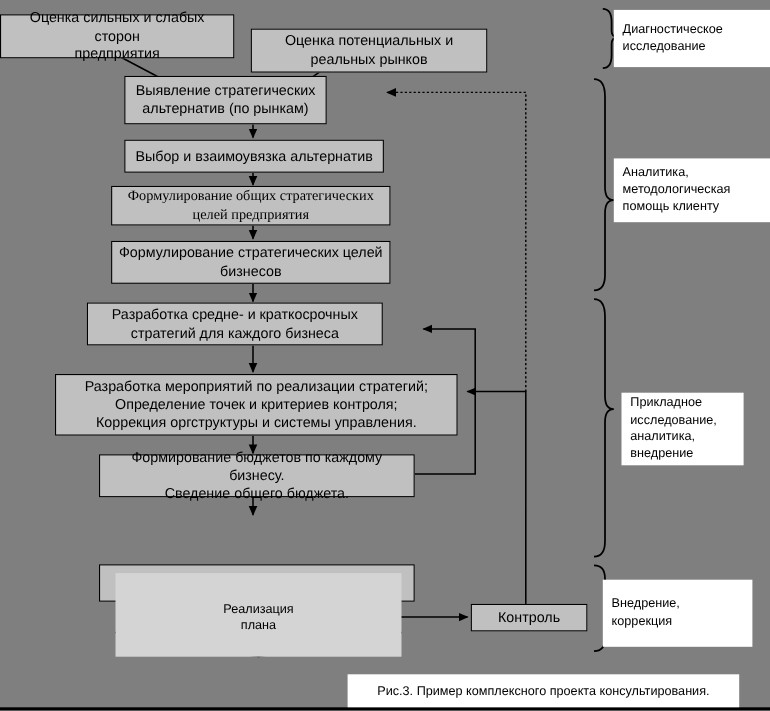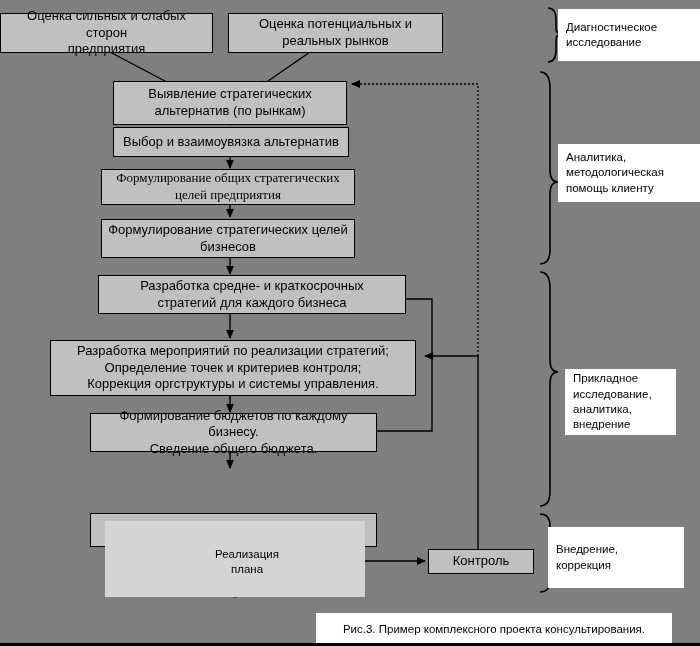--- a/index.html
+++ b/index.html
@@ -75,21 +75,20 @@
     width: 700px;
     height: 646px;
     pointer-events: none;
   }
   .arrowtext {
     position: absolute;
     width: 100%;
     top: 26px;
     left: 0;
     text-align: center;
-    padding-left: 12px;
   }
 </style>
 </head>
 <body>
 
 <div id="canvas">
 
   <svg class="edges" viewBox="0 0 700 646">
     <defs>
       <marker id="ah" markerWidth="9" markerHeight="9" refX="8" refY="4.5" orient="auto" markerUnits="userSpaceOnUse">
@@ -132,45 +131,45 @@
     <path d="M540,514 Q550,514 550,526 L550,546 Q550,554 558,554 Q550,554 550,562 L550,580 Q550,592 540,592" stroke="#000" stroke-width="1.6" fill="none"></path>
 
     <path d="M170,521 L300,521 L300,575 L365,575 L235,597 L105,575 L170,575 z" fill="#d4d4d4" stroke="#000" stroke-width="1.2"></path>
   </svg>
 
   <div class="node" style="left:0px; top:13px; width:213px; height:40px;">
     <span>Оценка сильных и слабых сторон
 предприятия</span>
   </div>
 
-  <div class="node" style="left:228px; top:13px; width:215px; height:40px;">
+  <div class="node" style="left:228px; top:26px; width:215px; height:40px;">
     <span>Оценка потенциальных и
 реальных рынков</span>
   </div>
 
-  <div class="node" style="left:113px; top:69px; width:234px; height:44px;margin-top:12px;">
+  <div class="node" style="left:113px; top:69px; width:184px; height:44px;">
     <span>Выявление стратегических
 альтернатив (по рынкам)</span>
   </div>
 
   <div class="node" style="left:113px; top:127px; width:236px; height:30px;">
     <span>Выбор и взаимоувязка альтернатив</span>
   </div>
 
   <div class="node" style="left:101px; top:169px; width:254px; height:36px;font-family:Liberation Serif, serif;">
     <span>Формулирование общих стратегических
 целей предприятия</span>
   </div>
 
   <div class="node" style="left:101px; top:219px; width:254px; height:39px;">
     <span>Формулирование стратегических целей
 бизнесов</span>
   </div>
 
-  <div class="node" style="left:98px; top:275px; width:308px; height:39px;">
+  <div class="node" style="left:79px; top:275px; width:269px; height:39px;">
     <span>Разработка средне- и краткосрочных
 стратегий для каждого бизнеса</span>
   </div>
 
   <div class="node" style="left:50px; top:340px; width:366px; height:56px;">
     <span>Разработка мероприятий по реализации стратегий;
 Определение точек и критериев контроля;
 Коррекция оргструктуры и системы управления.</span>
   </div>
 
@@ -196,21 +195,21 @@
     <span>Диагностическое
 исследование</span>
   </div>
 
   <div class="legend" style="left:558px; top:144px; width:142px; height:58px;">
     <span>Аналитика,
 методологическая
 помощь клиенту</span>
   </div>
 
-  <div class="legend" style="left:565px; top:369px; width:111px; height:66px;">
+  <div class="legend" style="left:565px; top:357px; width:111px; height:66px;">
     <span>Прикладное
 исследование,
 аналитика,
 внедрение</span>
   </div>
 
   <div class="legend" style="left:548px; top:527px; width:136px; height:61px;">
     <span>Внедрение,
 коррекция</span>
   </div>

